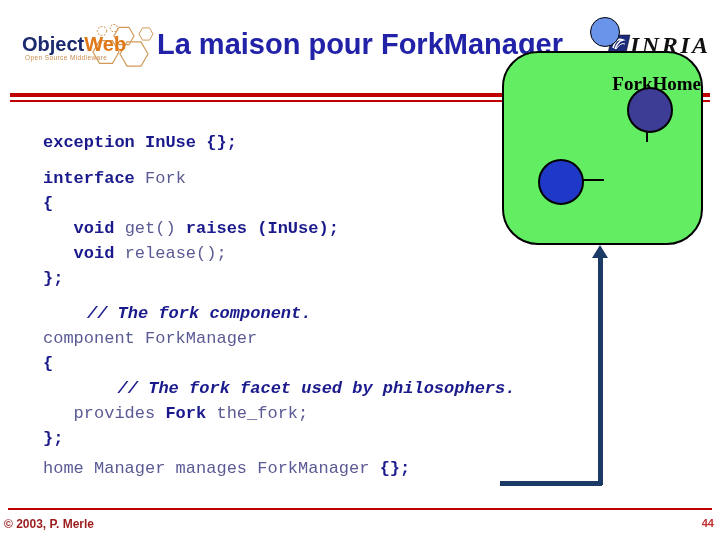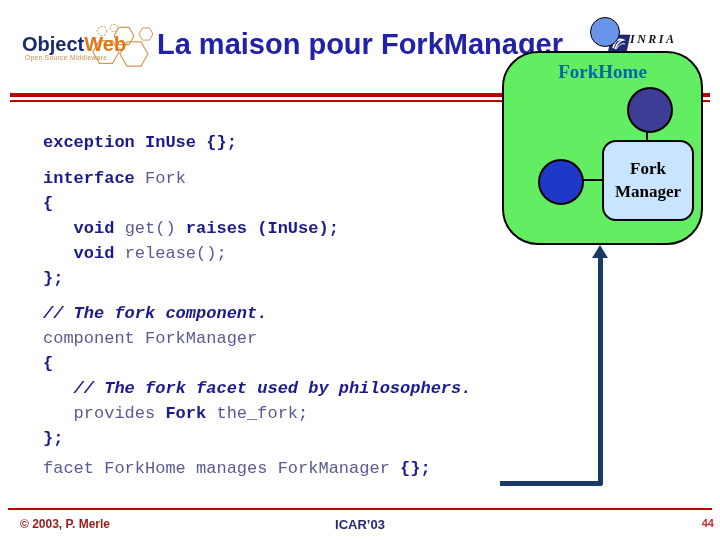--- a/index.html
+++ b/index.html
@@ -17,38 +17,38 @@
 
   .page-title{
     position:absolute;left:90px;top:28px;width:540px;text-align:center;
     font-size:29px;font-weight:bold;color:var(--title-navy,#2222A8);z-index:1;
   }
 
   .inria-swirl{position:absolute;left:606px;top:33px;z-index:1;}
   .inria-label{
     position:absolute;left:630px;top:32px;z-index:1;
     font-family:"Liberation Serif",serif;font-style:italic;font-weight:bold;
-    font-size:12px;color:#111;letter-spacing:2.5px;
+    font-size:24px;color:#111;letter-spacing:2.5px;
   }
   .home-circle{
     position:absolute;left:590px;top:17px;width:28px;height:28px;border-radius:50%;
     background:var(--home-circle-blue,#6A93EA);border:1.5px solid #000;z-index:3;
   }
 
   .rule-thick{position:absolute;left:10px;top:93px;width:700px;height:4px;background:var(--accent-red,#C00000);z-index:1;}
   .rule-thin{position:absolute;left:10px;top:100px;width:700px;height:2px;background:var(--accent-red,#C00000);z-index:1;}
 
   
   .forkhome-box{
     position:absolute;left:502px;top:51px;width:197px;height:190px;
     background:var(--diagram-green,#63ED63);border:2px solid #000;border-radius:36px;z-index:5;
   }
   .forkhome-label{
-    position:absolute;left:0;top:8px;width:100%;text-align:center;
-    font-family:"Liberation Serif",serif;font-weight:bold;font-size:19px;color:#0369a1;
+    position:absolute;left:0;top:20px;width:100%;text-align:right;
+    font-family:"Liberation Serif",serif;font-weight:bold;font-size:19px;color:#000000;
   }
   .facet-circle{
     position:absolute;left:627px;top:87px;width:42px;height:42px;border-radius:50%;
     background:var(--facet-circle-purple,#3D3D96);border:2px solid #000;z-index:7;
   }
   .facet-connector{position:absolute;left:646px;top:128px;width:2px;height:14px;background:#000;z-index:6;}
   .fm-box{
     position:absolute;left:602px;top:140px;width:88px;height:77px;border-radius:14px;
     background:var(--manager-box-blue,#C8E4FF);border:2px solid #000;z-index:6;
     display:flex;align-items:center;justify-content:center;text-align:center;
@@ -71,25 +71,25 @@
 
   
   .code-region{position:absolute;left:0;top:0;width:624px;height:540px;z-index:2;pointer-events:none;}
   .code-block{
     position:absolute;left:43px;
     font-family:"Liberation Mono","DejaVu Sans Mono",monospace;
     font-size:17px;line-height:25px;white-space:pre;
   }
   .seg-b{font-weight:bold;color:var(--code-bold-navy,#1A1A8C);}
   .seg-r{font-weight:normal;color:var(--code-regular-slate,#5A5A94);}
-  .seg-c{font-weight:bold;font-style:italic;color:var(--code-bold-navy,#1A1A8C);}
+  .seg-c{font-weight:bold;font-style:italic;color:var(--code-bold-navy,#1A1A8C);margin-left:44px;}
 
   
   .footer-rule{position:absolute;left:8px;top:508px;width:704px;height:2px;background:var(--accent-red,#C00000);z-index:1;}
-  .footer-copyright{position:absolute;left:20px;top:517px;font-size:12px;font-weight:bold;color:var(--footer-red,#9B1B1B);z-index:2;}
+  .footer-copyright{position:absolute;left:4px;top:517px;font-size:12px;font-weight:bold;color:var(--footer-red,#9B1B1B);z-index:2;}
   .footer-conference{position:absolute;left:0;top:517px;width:720px;text-align:center;font-size:13px;font-weight:bold;color:var(--footer-navy,#27276F);z-index:2;}
   .footer-page{position:absolute;right:14px;top:517px;font-size:11px;font-weight:bold;color:var(--page-number-red,#C03030);z-index:2;}
 </style>
 </head>
 <body>
 
 <div class="slide">
 
   <svg class="ow-hex" width="88" height="44" viewBox="0 0 88 44">
     <polygon points="31,28 24.5,39.3 11.5,39.3 5,28 11.5,16.7 24.5,16.7" fill="none" stroke="#D29A5A" stroke-width="1.2"></polygon>
@@ -119,29 +119,25 @@
   <div class="arrow-v"></div>
   <div class="arrow-head"></div>
 
   <div class="forkhome-box">
     <div class="forkhome-label">ForkHome</div>
   </div>
   <div class="facet-connector"></div>
   <div class="facet-circle"></div>
   <div class="receptacle-connector"></div>
   <div class="receptacle-circle"></div>
-  <div class="fm-box">
-    <span style="display:inline-block;width:80px;">Fork Manager</span>
-  </div>
 
   <div class="code-region">
       <div class="code-block" style="top: 130px; line-height: 25px;"><div class="code-line"><span class="seg-b">exception InUse {};</span></div></div>
       <div class="code-block" style="top: 166px; line-height: 25px;"><div class="code-line"><span class="seg-b">interface </span><span class="seg-r">Fork</span></div><div class="code-line"><span class="seg-b">{</span></div><div class="code-line"><span class="seg-r">   </span><span class="seg-b">void </span><span class="seg-r">get() </span><span class="seg-b">raises (InUse);</span></div><div class="code-line"><span class="seg-r">   </span><span class="seg-b">void </span><span class="seg-r">release();</span></div><div class="code-line"><span class="seg-b">};</span></div></div>
       <div class="code-block" style="top: 301px; line-height: 25px;"><div class="code-line"><span class="seg-c">// The fork component.</span></div><div class="code-line"><span class="seg-r">component ForkManager</span></div><div class="code-line"><span class="seg-b">{</span></div><div class="code-line"><span class="seg-r">   </span><span class="seg-c">// The fork facet used by philosophers.</span></div><div class="code-line"><span class="seg-r">   provides </span><span class="seg-b">Fork </span><span class="seg-r">the_fork;</span></div><div class="code-line"><span class="seg-b">};</span></div></div>
-      <div class="code-block" style="top: 455px; line-height: 27px;"><div class="code-line"><span class="seg-r">facet ForkHome manages ForkManager </span><span class="seg-b">{};</span></div></div>
+      <div class="code-block" style="top: 455px; line-height: 27px;"><div class="code-line"><span class="seg-r">home Manager manages ForkManager </span><span class="seg-b">{};</span></div></div>
     </div>
 
   <div class="footer-rule"></div>
   <div class="footer-copyright">© 2003, P. Merle</div>
-  <div class="footer-conference">ICAR’03</div>
   <div class="footer-page">44</div>
 
 </div>
 
 </body></html>

